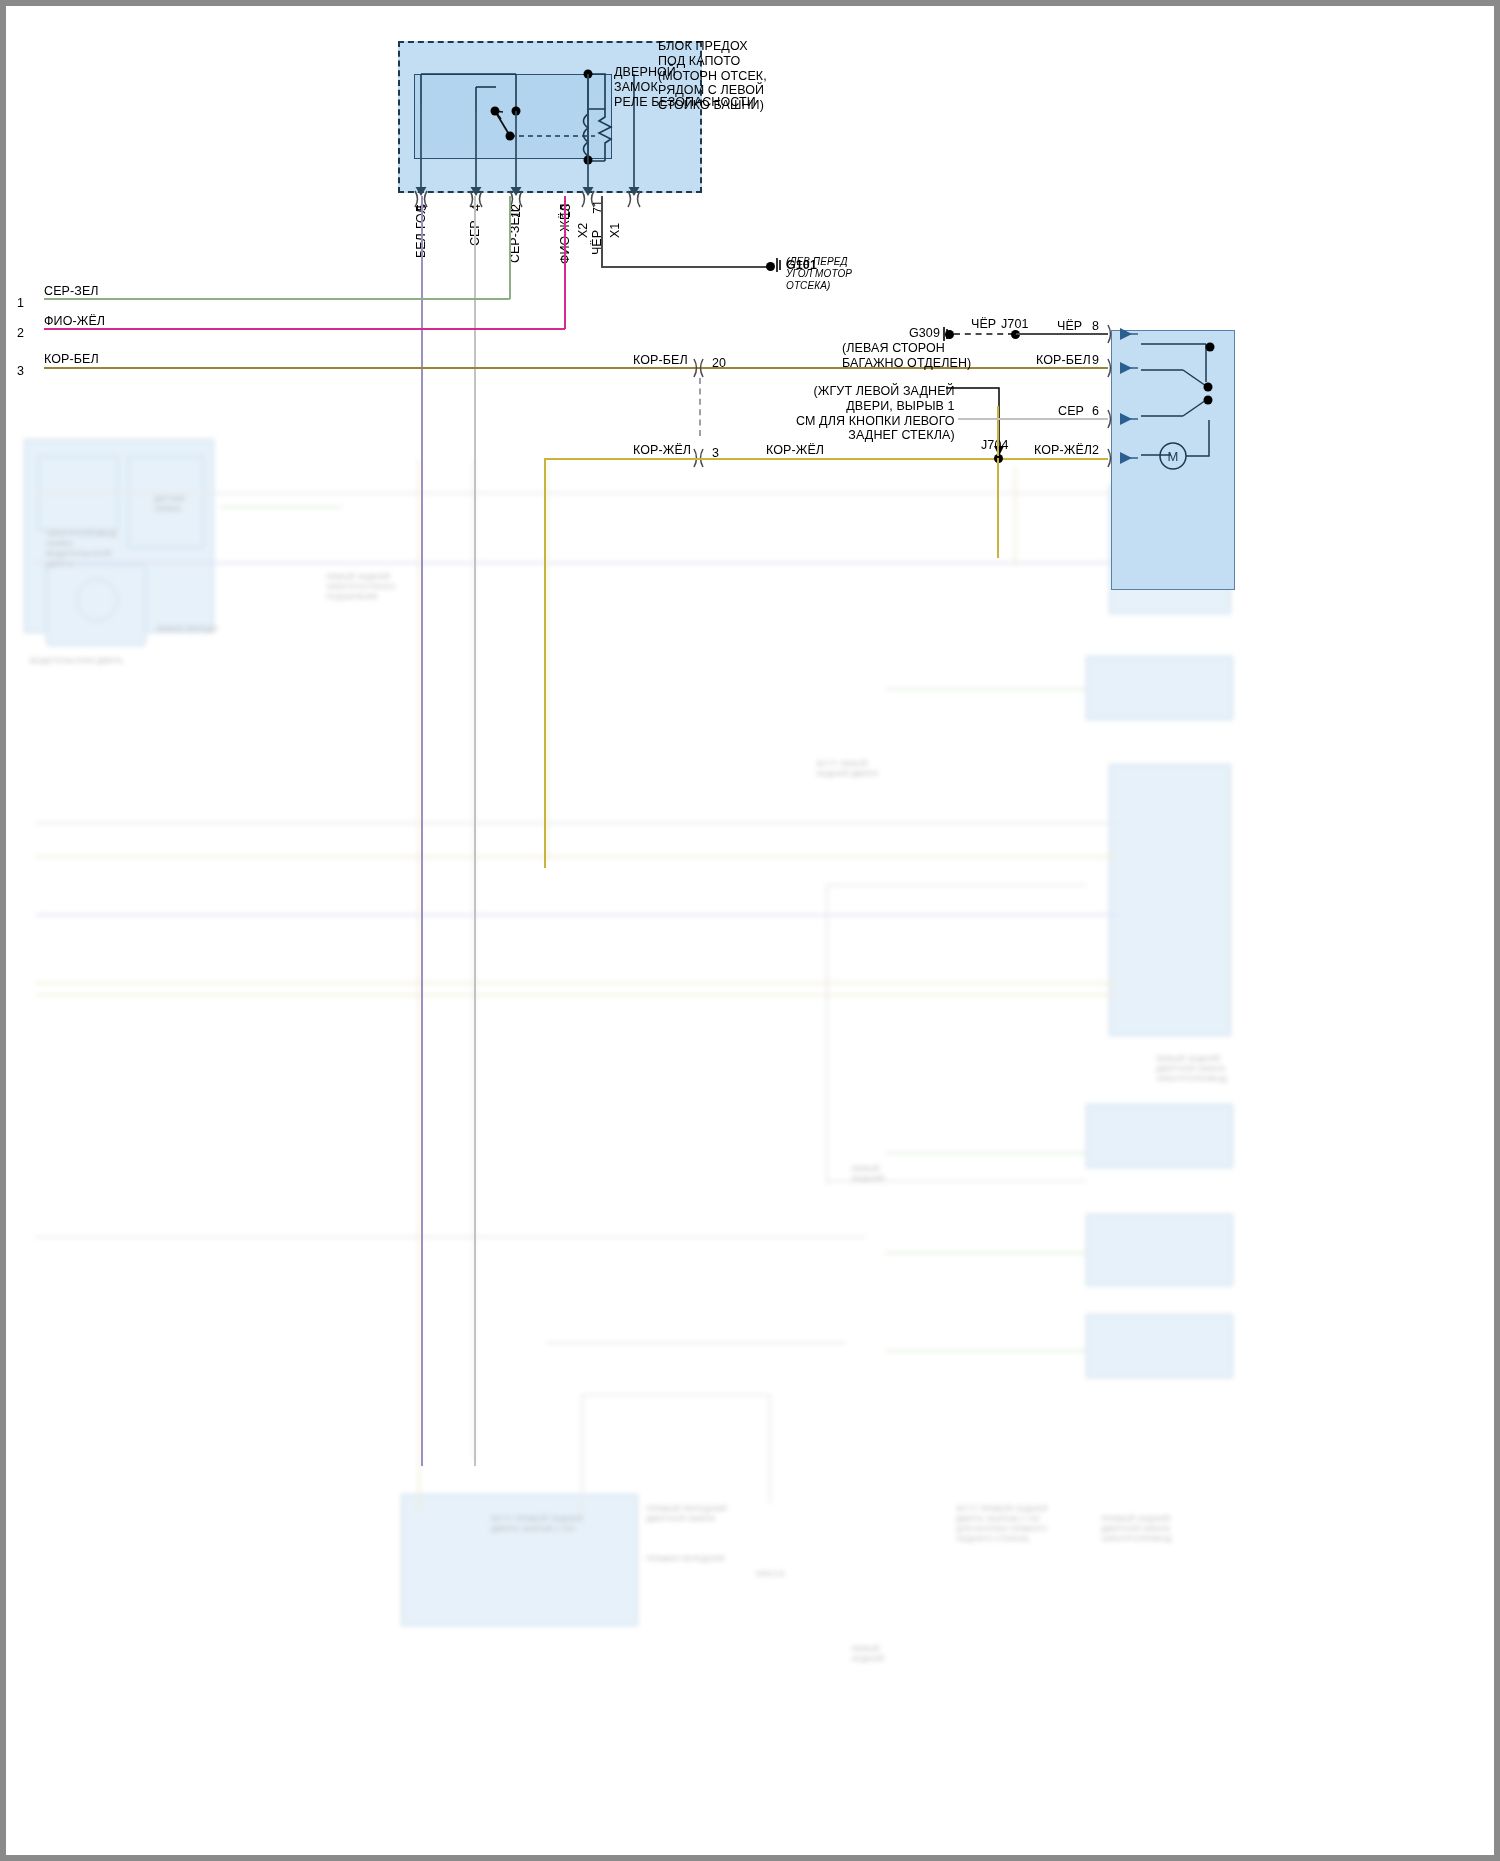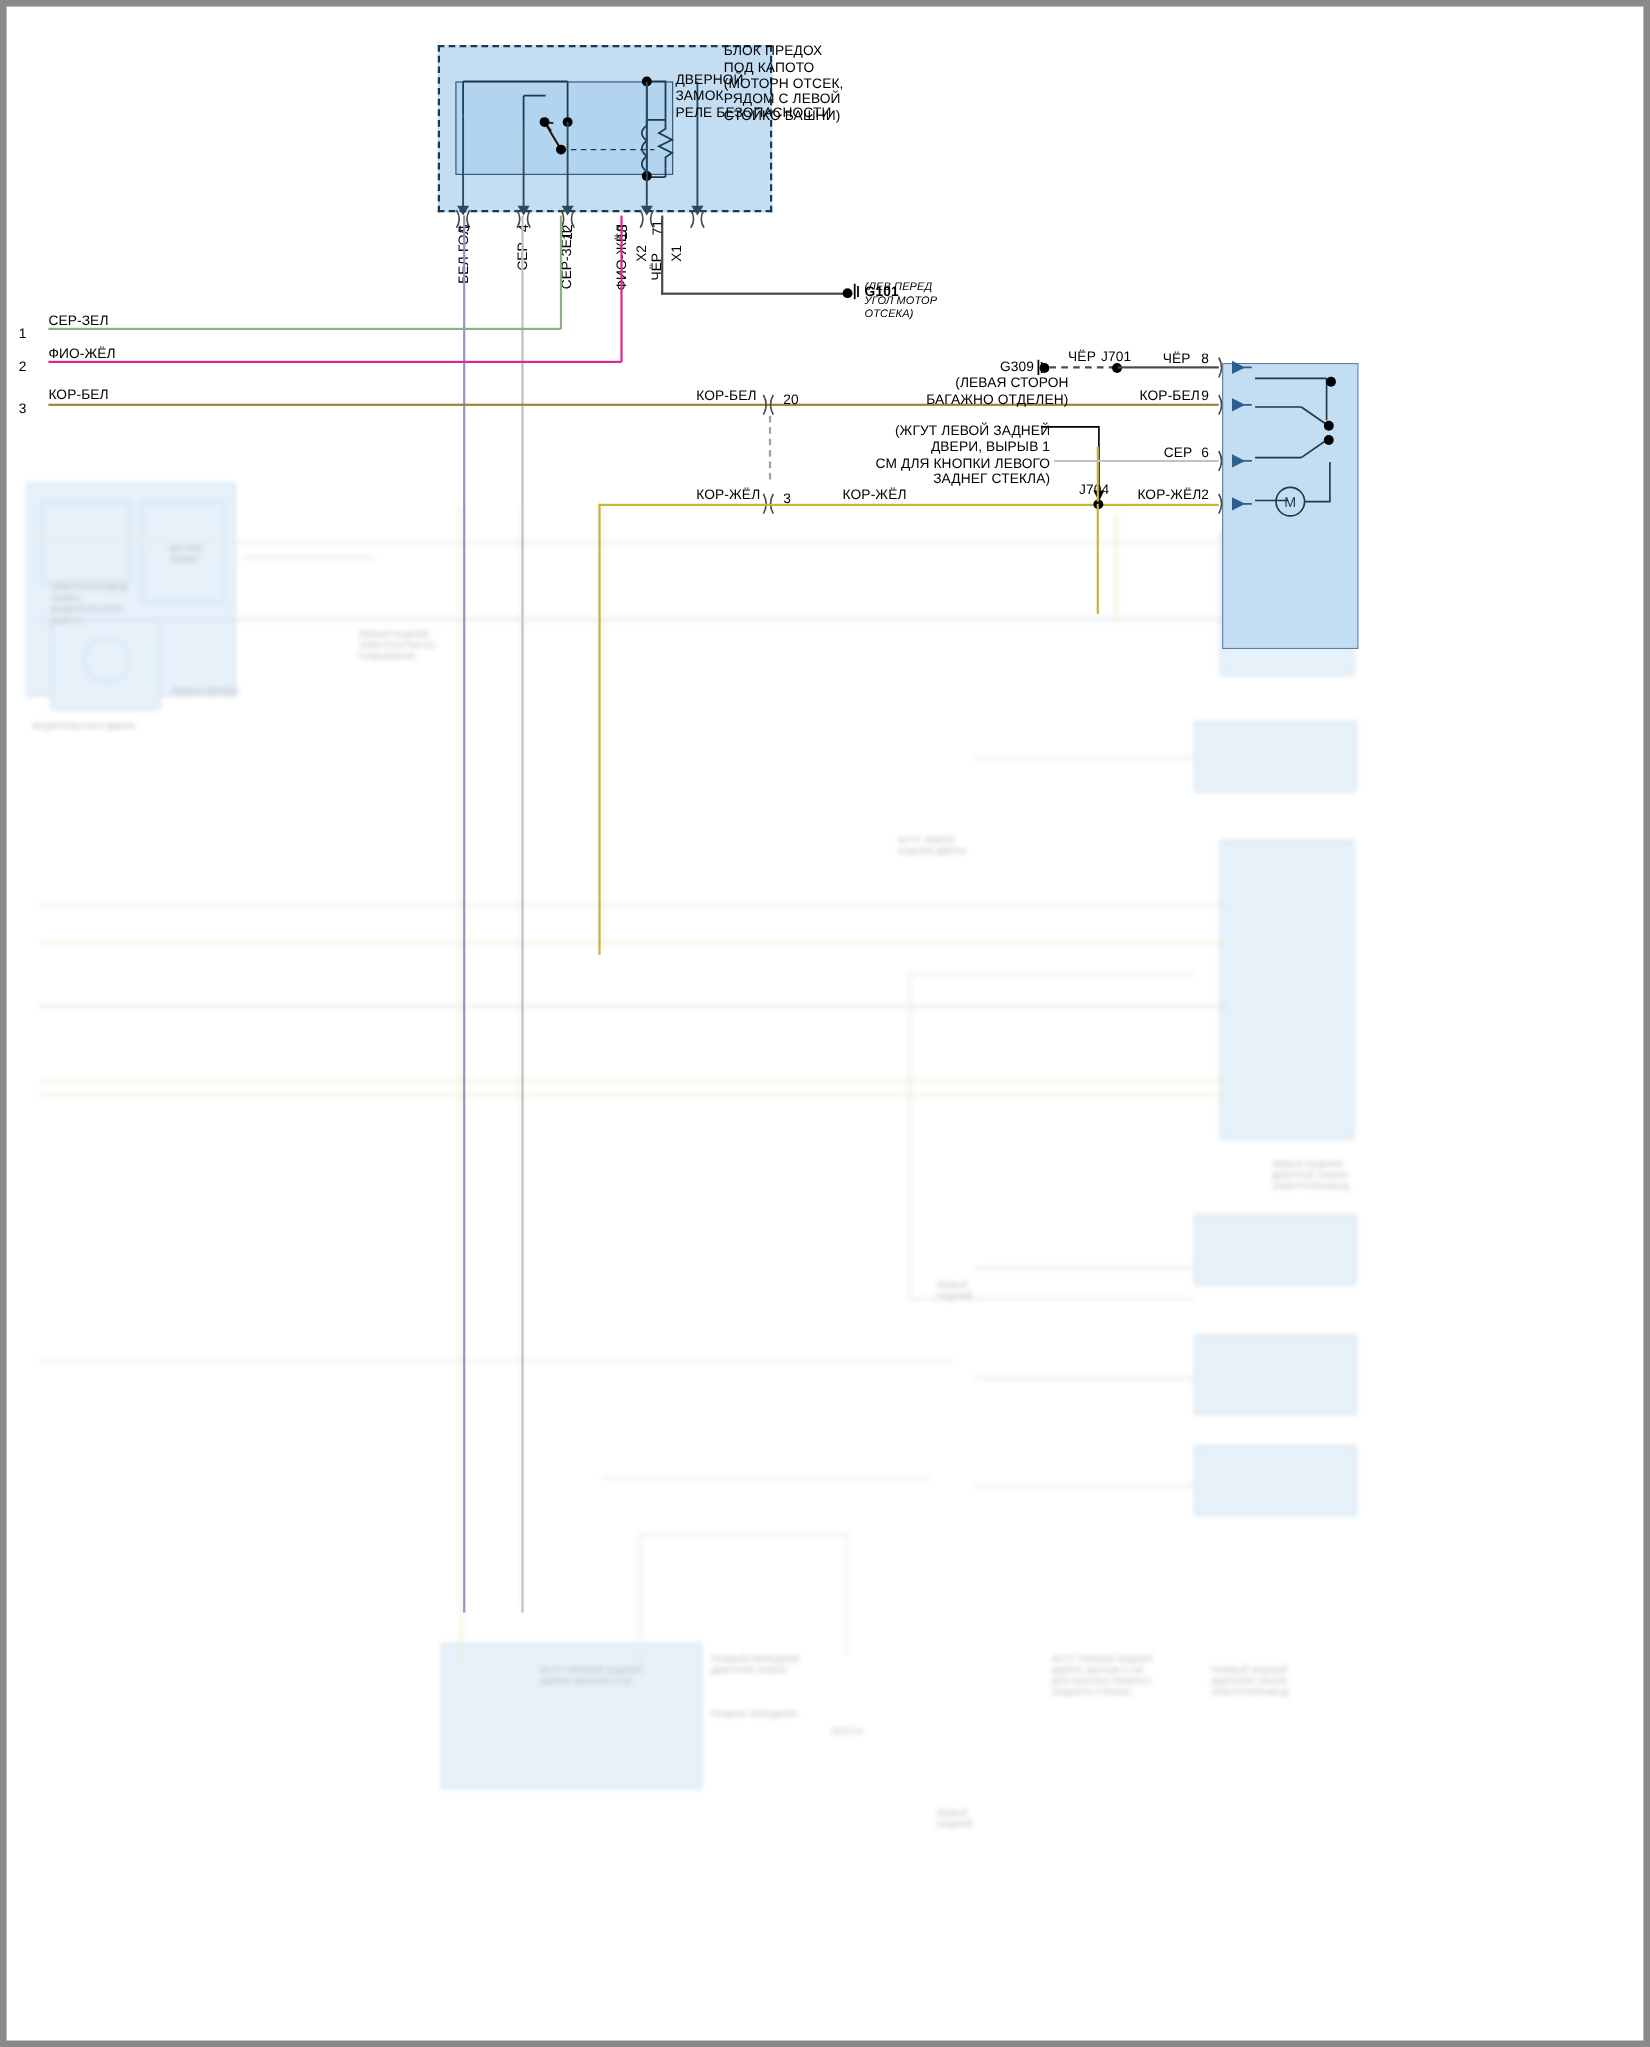--- a/index.html
+++ b/index.html
@@ -255,21 +255,21 @@
   <svg class="abs" style="left:936px;top:320px;" width="12" height="16" viewBox="0 0 12 16">
     <path d="M2 1 L2 15" stroke="#000" stroke-width="1.6"></path>
     <path d="M5 3 L5 13" stroke="#000" stroke-width="1.6"></path>
   </svg>
   <div class="dot" style="left:939px;top:324px;"></div>
   <div class="abs" style="left:948px;top:327px;width:60px;height:0;border-top:2.4px dashed #4a4a4a;"></div>
   <div class="abs txt" style="left:965px;top:311px;font-size:12.5px;">ЧЁР</div>
   <div class="abs txt" style="left:995px;top:311px;font-size:12.5px;">J701</div>
   <div class="dot" style="left:1005px;top:324px;"></div>
   <div class="wire h" style="left:1010px;top:327px;width:92px;background:#4a4a4a;height:2.4px;"></div>
-  <div class="abs txt" style="left:836px;top:335px;font-size:12.5px;text-align:right;">(ЛЕВАЯ СТОРОН
+  <div class="abs txt" style="left:836px;top:335px;font-size:12.5px;">(ЛЕВАЯ СТОРОН
 БАГАЖНО ОТДЕЛЕН)</div>
 
   <div class="abs txt" style="left:790px;top:378px;font-size:12.5px;text-align:right;">(ЖГУТ ЛЕВОЙ ЗАДНЕЙ
 ДВЕРИ, ВЫРЫВ 1
 СМ ДЛЯ КНОПКИ ЛЕВОГО
 ЗАДНЕГ СТЕКЛА)</div>
   <svg class="abs" style="left:940px;top:378px;" width="70" height="78" viewBox="0 0 70 78">
     <path d="M0 4 L53 4 L53 62" stroke="#000" stroke-width="1.5" fill="none"></path>
     <path d="M53 72 l-5 -10 h10 z" fill="#000"></path>
   </svg>

